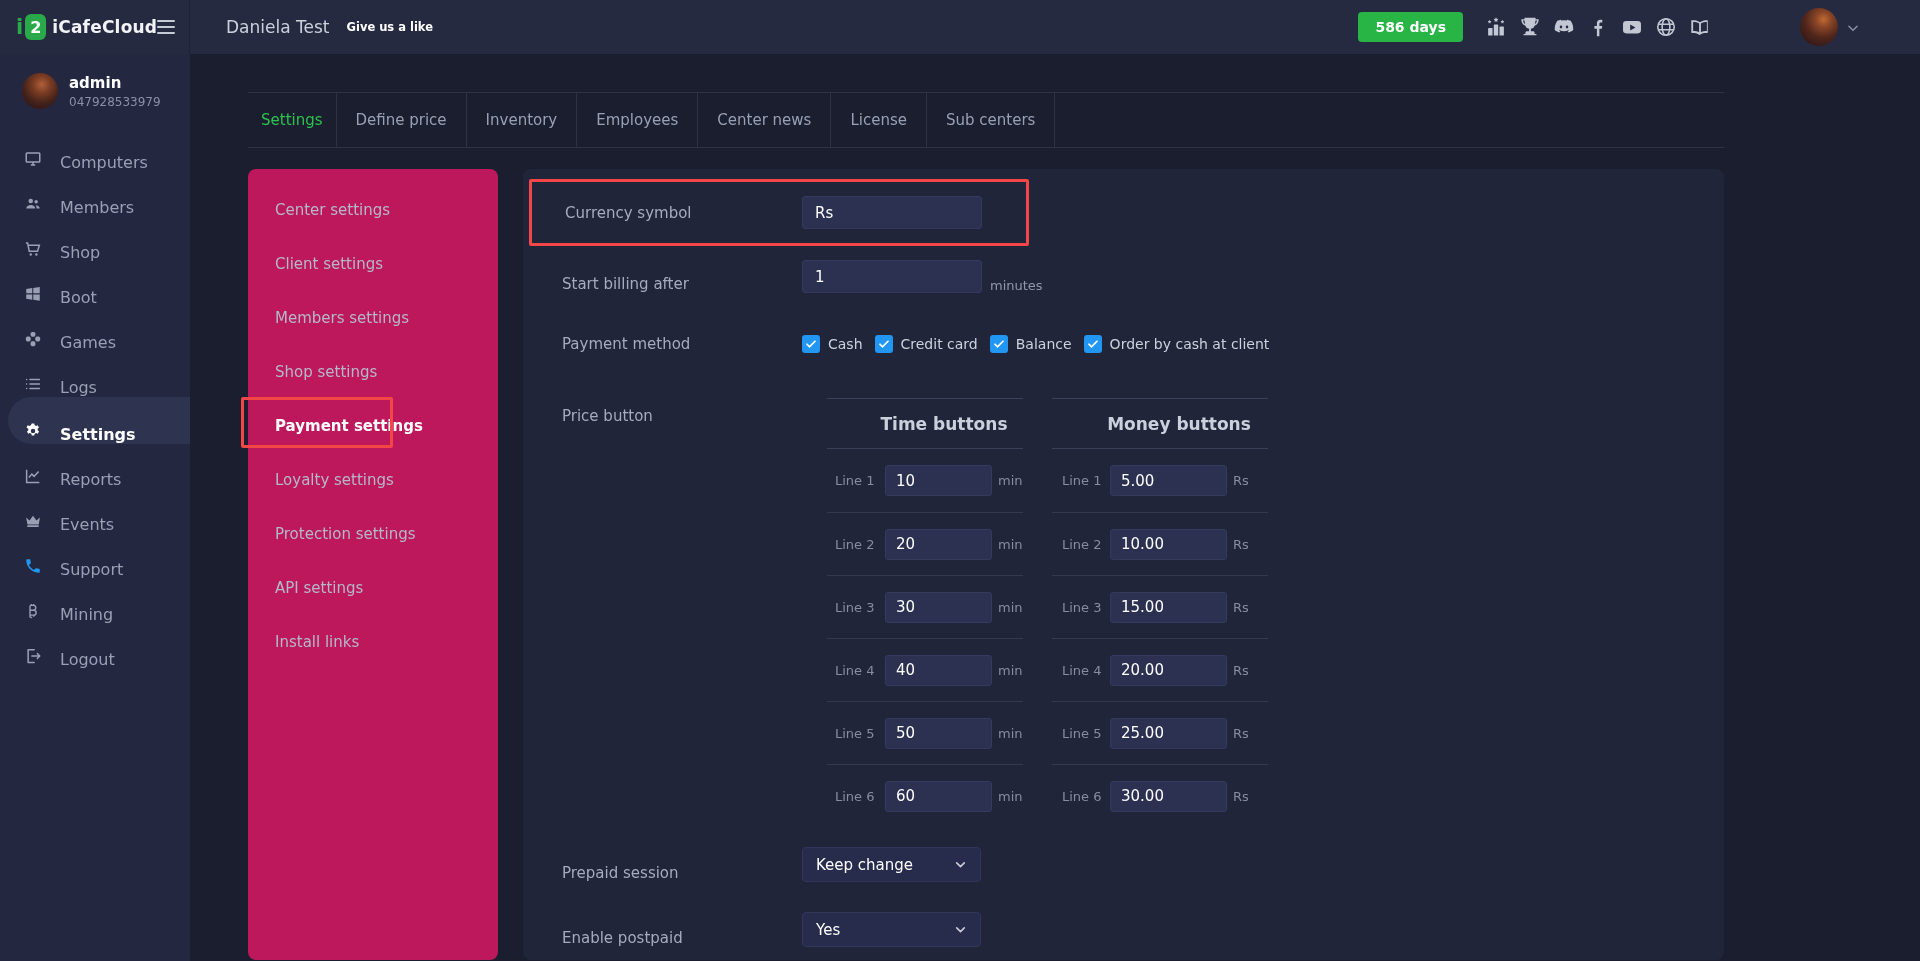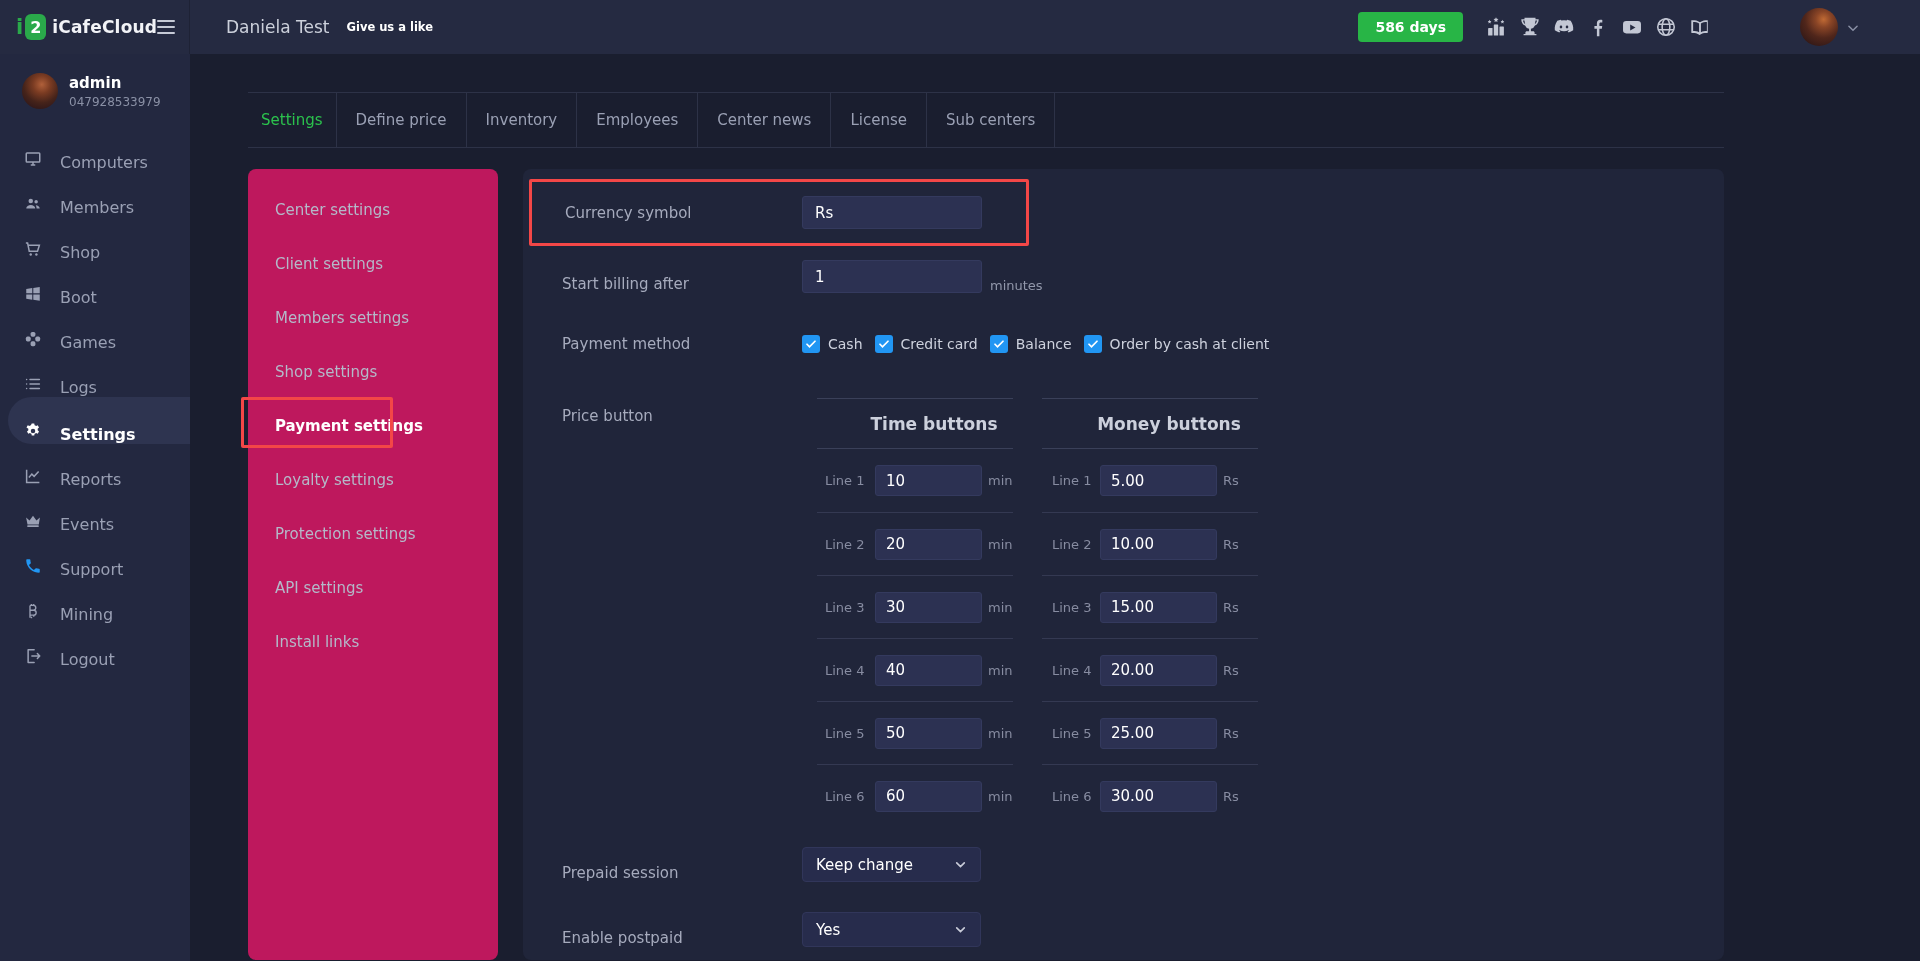--- a/index.html
+++ b/index.html
@@ -58,21 +58,21 @@
   .unit-label { font-size:13px; color:#9298ab; margin-left:8px; }
 
   .row-billing { margin-top:14px; height:33px; }
   .row-payment { margin-top:40px; height:20px; }
   .cb-item { display:flex; align-items:center; margin-right:12px; font-size:14px; color:#ced2de; cursor:pointer; }
   .cb { width:18px; height:18px; background:#2196f3; border-radius:3px; display:inline-flex; align-items:center; justify-content:center; margin-right:8px; flex:none; }
   .cb svg { width:12px; height:12px; }
 
   .row-price { margin-top:45px; align-items:flex-start; }
   .row-price .f-label { padding-top:9px; }
-  .tables { display:flex; margin-left:15px; gap:29px; }
+  .tables { display:flex; margin-left:25px; gap:29px; }
   .ptable.time { width:196px; }
   .ptable.money { width:216px; }
   .pt-header { height:51px; line-height:51px; text-align:center; font-weight:bold; font-size:17px; color:#ccd0dc; border-top:1px solid #3a4059; border-bottom:1px solid #3a4059; padding-left:38px; white-space:nowrap; }
   .pt-row { display:flex; align-items:center; height:63px; }
   .pt-row + .pt-row { border-top:1px solid #343952; }
   .pt-line { font-size:13px; color:#878ca1; flex:none; }
   .time .pt-line { width:50px; margin-left:8px; }
   .money .pt-line { width:48px; margin-left:10px; }
   .pt-input { height:31px; background:#2c3152; border:1px solid #343a5e; border-radius:3px; color:#fff; font-size:15px; padding:0 10px; outline:none; }
   .time .pt-input { width:107px; }

